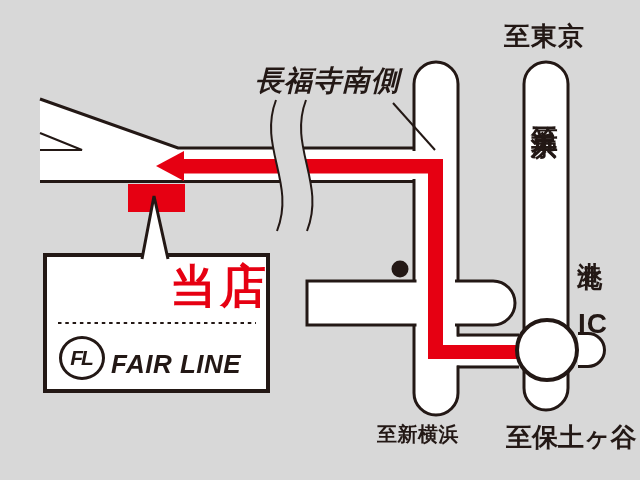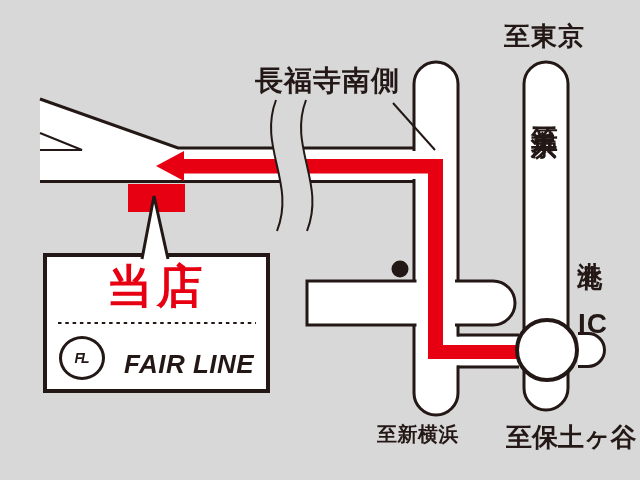--- a/index.html
+++ b/index.html
@@ -21,38 +21,38 @@
   .thin-line{stroke:var(--ink);stroke-width:2;fill:none;}
   .red-fill{fill:var(--red);stroke:none;}
   .circle-big{fill:var(--road);stroke:var(--ink);stroke-width:4;}
   .dot{fill:var(--ink);}
   .box-rect{fill:#ffffff;stroke:var(--ink);stroke-width:4;}
   .tri{fill:#ffffff;stroke:var(--ink);stroke-width:3;}
   .dash{stroke:var(--ink);stroke-width:1.8;stroke-dasharray:3.5 3.8;fill:none;}
 
   .lbl{position:absolute;color:var(--ink);font-weight:700;white-space:nowrap;line-height:1.05;}
   .lbl-to-tokyo{left:504px;top:23px;font-size:26px;letter-spacing:1px;}
-  .lbl-chofukuji{left:255px;top:66px;font-size:28px;letter-spacing:1px;}
+  .lbl-chofukuji{left:255px;top:66px;font-size:28px;letter-spacing:1px;font-style:italic;}
   .lbl-daisan{left:530px;top:104px;font-size:27px;writing-mode:vertical-rl;
               text-orientation:upright;letter-spacing:2px;}
   .lbl-ikea{left:325px;top:228px;font-size:25px;letter-spacing:2px;}
   .lbl-kohoku-kanji{left:577px;top:241px;font-size:25px;writing-mode:vertical-rl;
               text-orientation:upright;letter-spacing:3px;}
   .lbl-kohoku-ic{left:578px;top:309px;font-size:28px;letter-spacing:1px;}
   .lbl-shinyoko{left:377px;top:424px;font-size:20px;letter-spacing:0.5px;}
   .lbl-hodogaya{left:506px;top:424px;font-size:26px;}
-  .lbl-shop{left:43px;top:262px;width:227px;text-align:center;font-size:46px;
+  .lbl-shop{left:43px;top:262px;width:227px;text-align:right;font-size:46px;
             font-weight:900;color:var(--red);letter-spacing:4px;}
   .logo-circle{position:absolute;left:59px;top:336px;width:40px;height:38px;
             border:3.5px solid var(--ink);border-radius:50%;display:flex;
             align-items:center;justify-content:center;background:#fff;}
-  .logo-fl{font-size:14px;font-style:italic;font-weight:900;color:var(--ink);
+  .logo-fl{font-size:21px;font-style:italic;font-weight:900;color:var(--ink);
             letter-spacing:-2px;transform:translateX(-1px);}
   .lbl-brand{left:111px;top:351px;font-size:26px;font-style:italic;font-weight:900;
-            letter-spacing:0.5px;margin-left:13px;}
+            letter-spacing:0.5px;}
 </style>
 </head>
 <body>
 
 <div class="stage">
 
   <svg width="640" height="480" viewBox="0 0 640 480">
 
     <path class="road-fill" d="M40,99 L178,148 L414,148 L414,181.5 L40,181.5 Z"></path>
     <path class="road-line" d="M40,99 L178,148 L414,148"></path>

